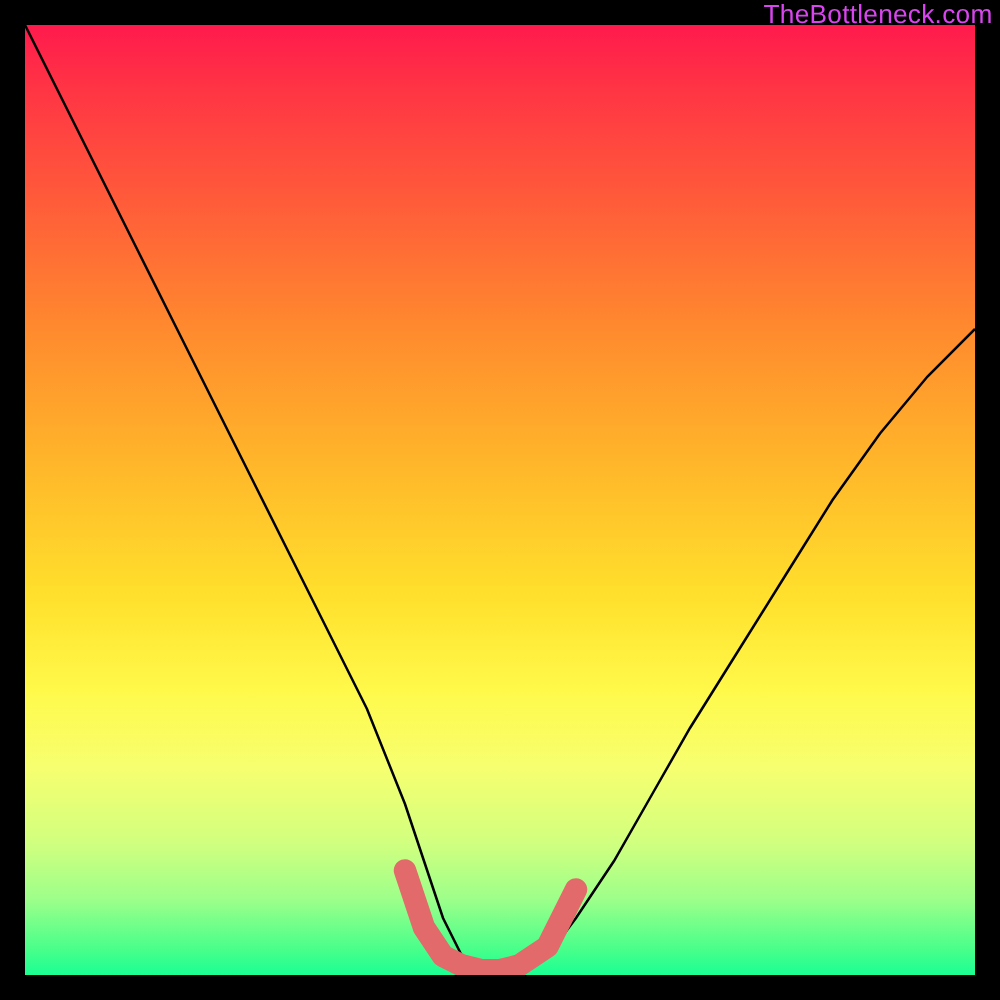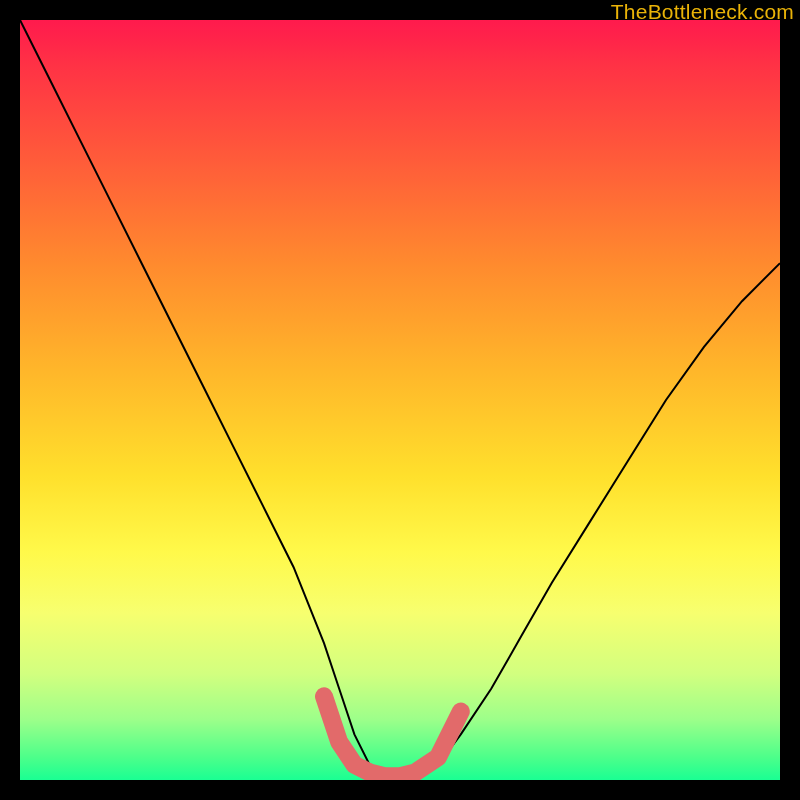--- a/index.html
+++ b/index.html
@@ -50,21 +50,21 @@
     position: absolute;
     left: 0;
     top: 0;
     width: 100%;
     height: 100%;
   }
   .attribution {
     position: absolute;
     top: 0;
     right: 6px;
-    color: #eab308;
+    color: #d946ef;
     font-size: 21px;
     letter-spacing: 0.2px;
     font-weight: 400;
     user-select: none;
   }
 </style>
 </head>
 <body>
 
 <div class="frame">

